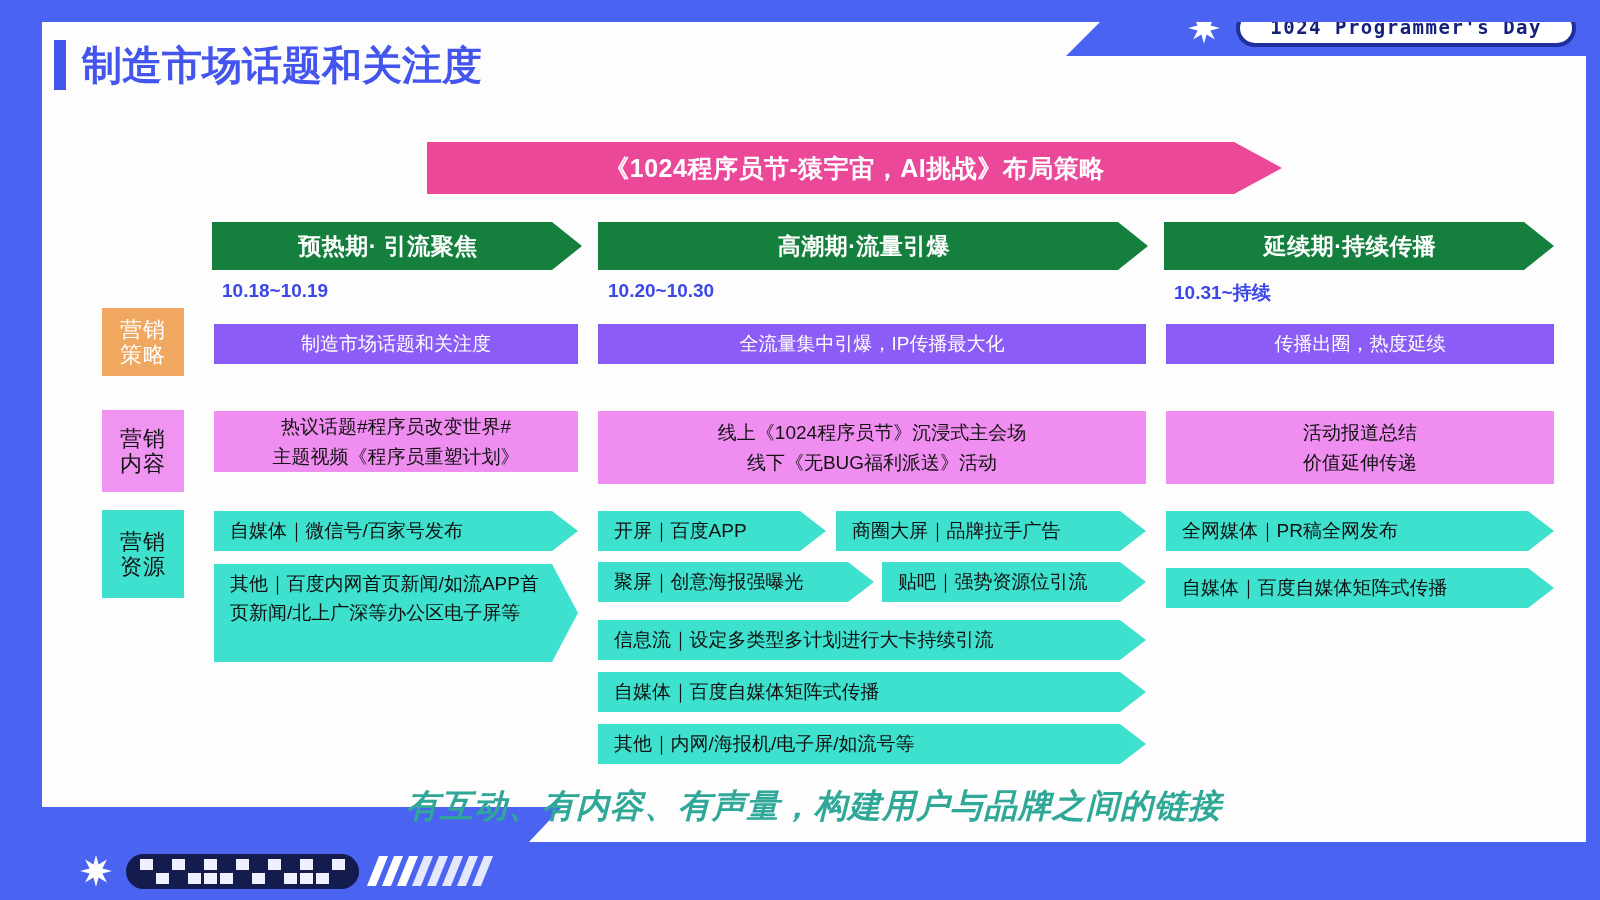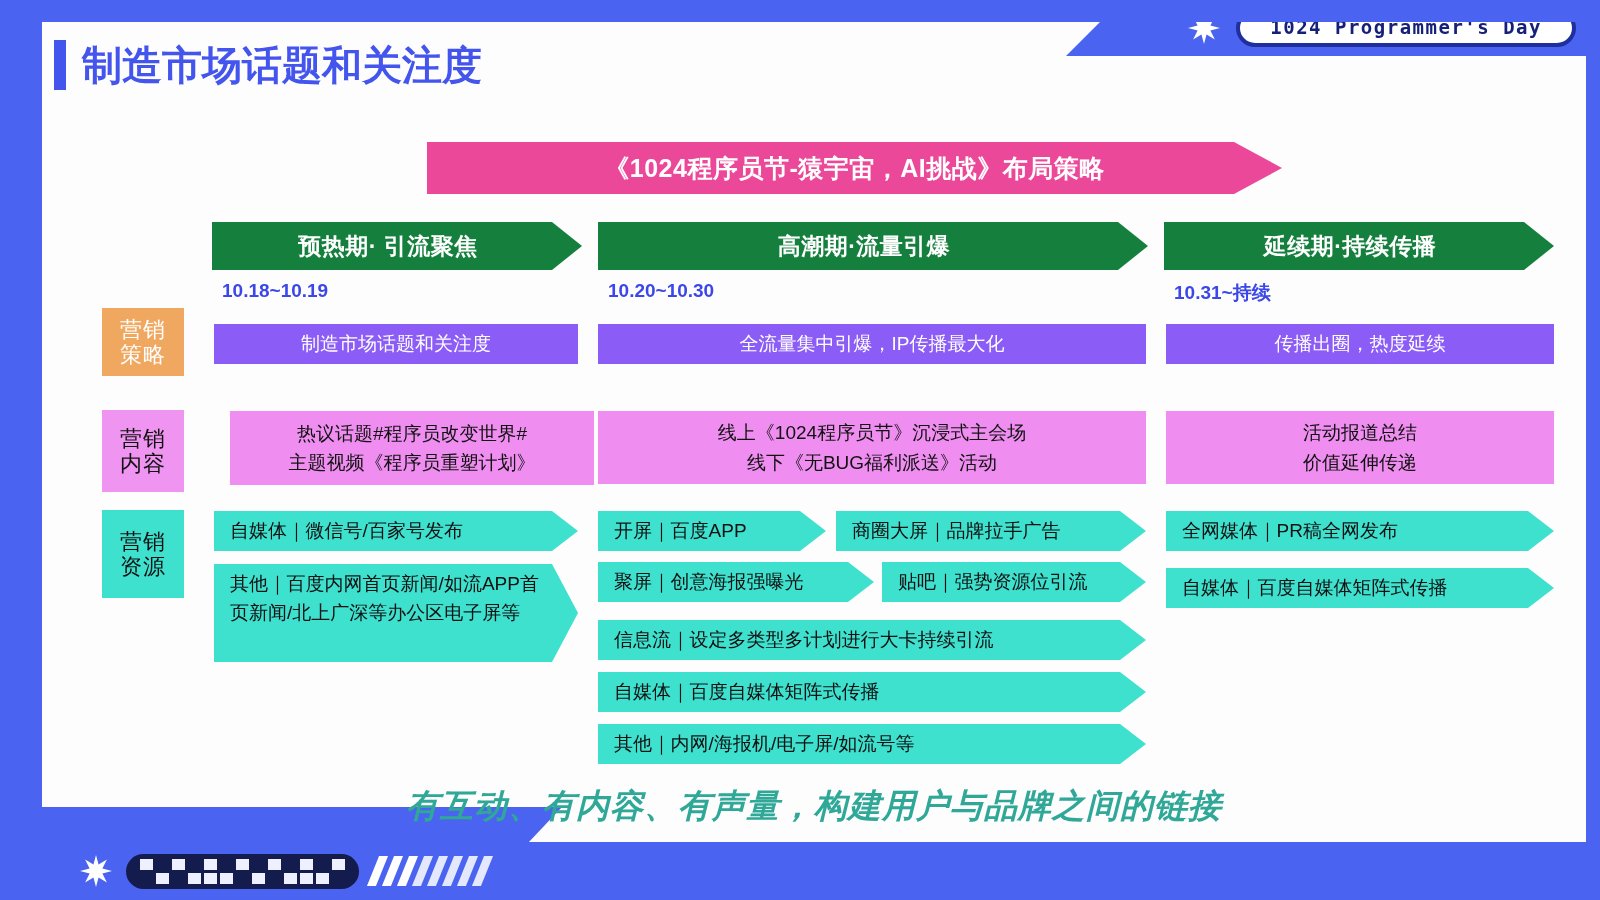--- a/index.html
+++ b/index.html
@@ -200,21 +200,21 @@
     <div class="cell bar-strategy" style="left:172px; top:302px; width:364px;">
       <span>制造市场话题和关注度</span>
     </div>
     <div class="cell bar-strategy" style="left:556px; top:302px; width:548px;">
       <span>全流量集中引爆，IP传播最大化</span>
     </div>
     <div class="cell bar-strategy" style="left:1124px; top:302px; width:388px;">
       <span>传播出圈，热度延续</span>
     </div>
 
-    <div class="cell bar-content" style="left:188px; top:389px; width:364px; height:74px;text-align:center;">
+    <div class="cell bar-content" style="left:172px; top:389px; width:364px; height:61px;text-align:center;">
       <span>热议话题#程序员改变世界#</span>
       <span>主题视频《程序员重塑计划》</span>
     </div>
     <div class="cell bar-content" style="left:556px; top:389px; width:548px; height:73px;">
       <span>线上《1024程序员节》沉浸式主会场</span>
       <span>线下《无BUG福利派送》活动</span>
     </div>
     <div class="cell bar-content" style="left:1124px; top:389px; width:388px; height:73px;">
       <span>活动报道总结</span>
       <span>价值延伸传递</span>

